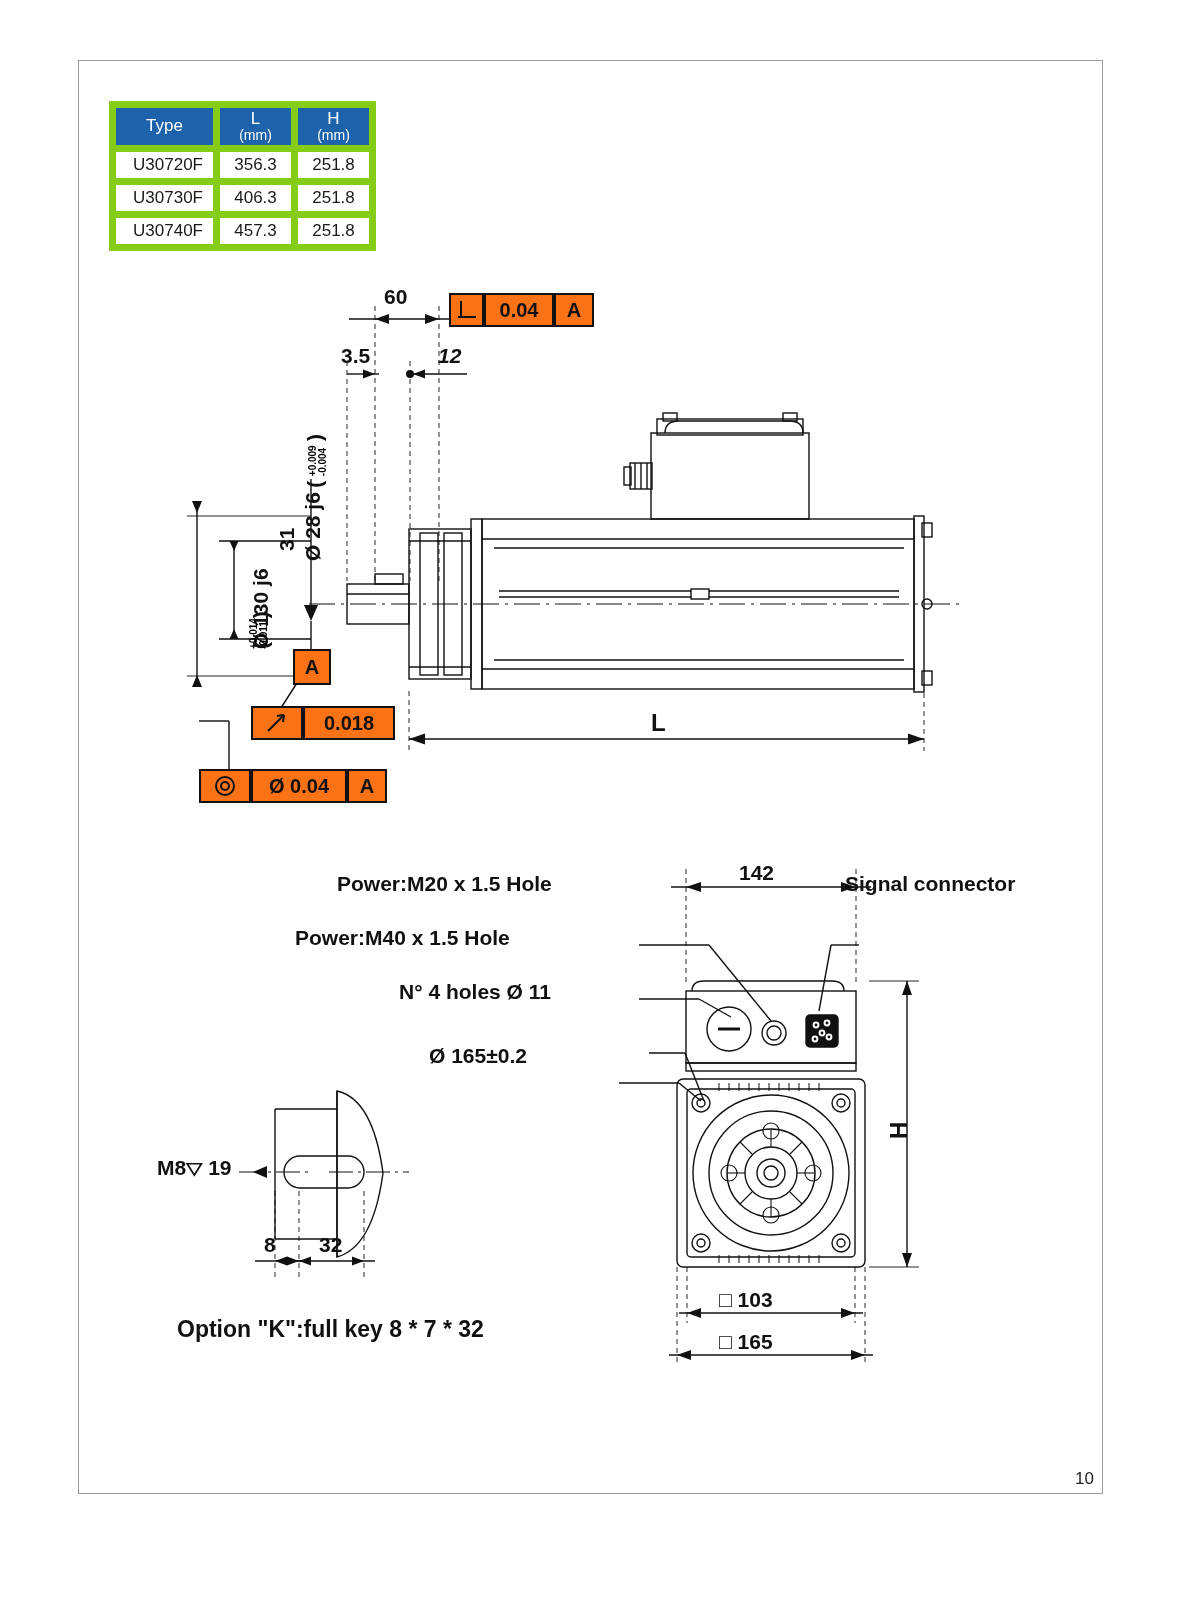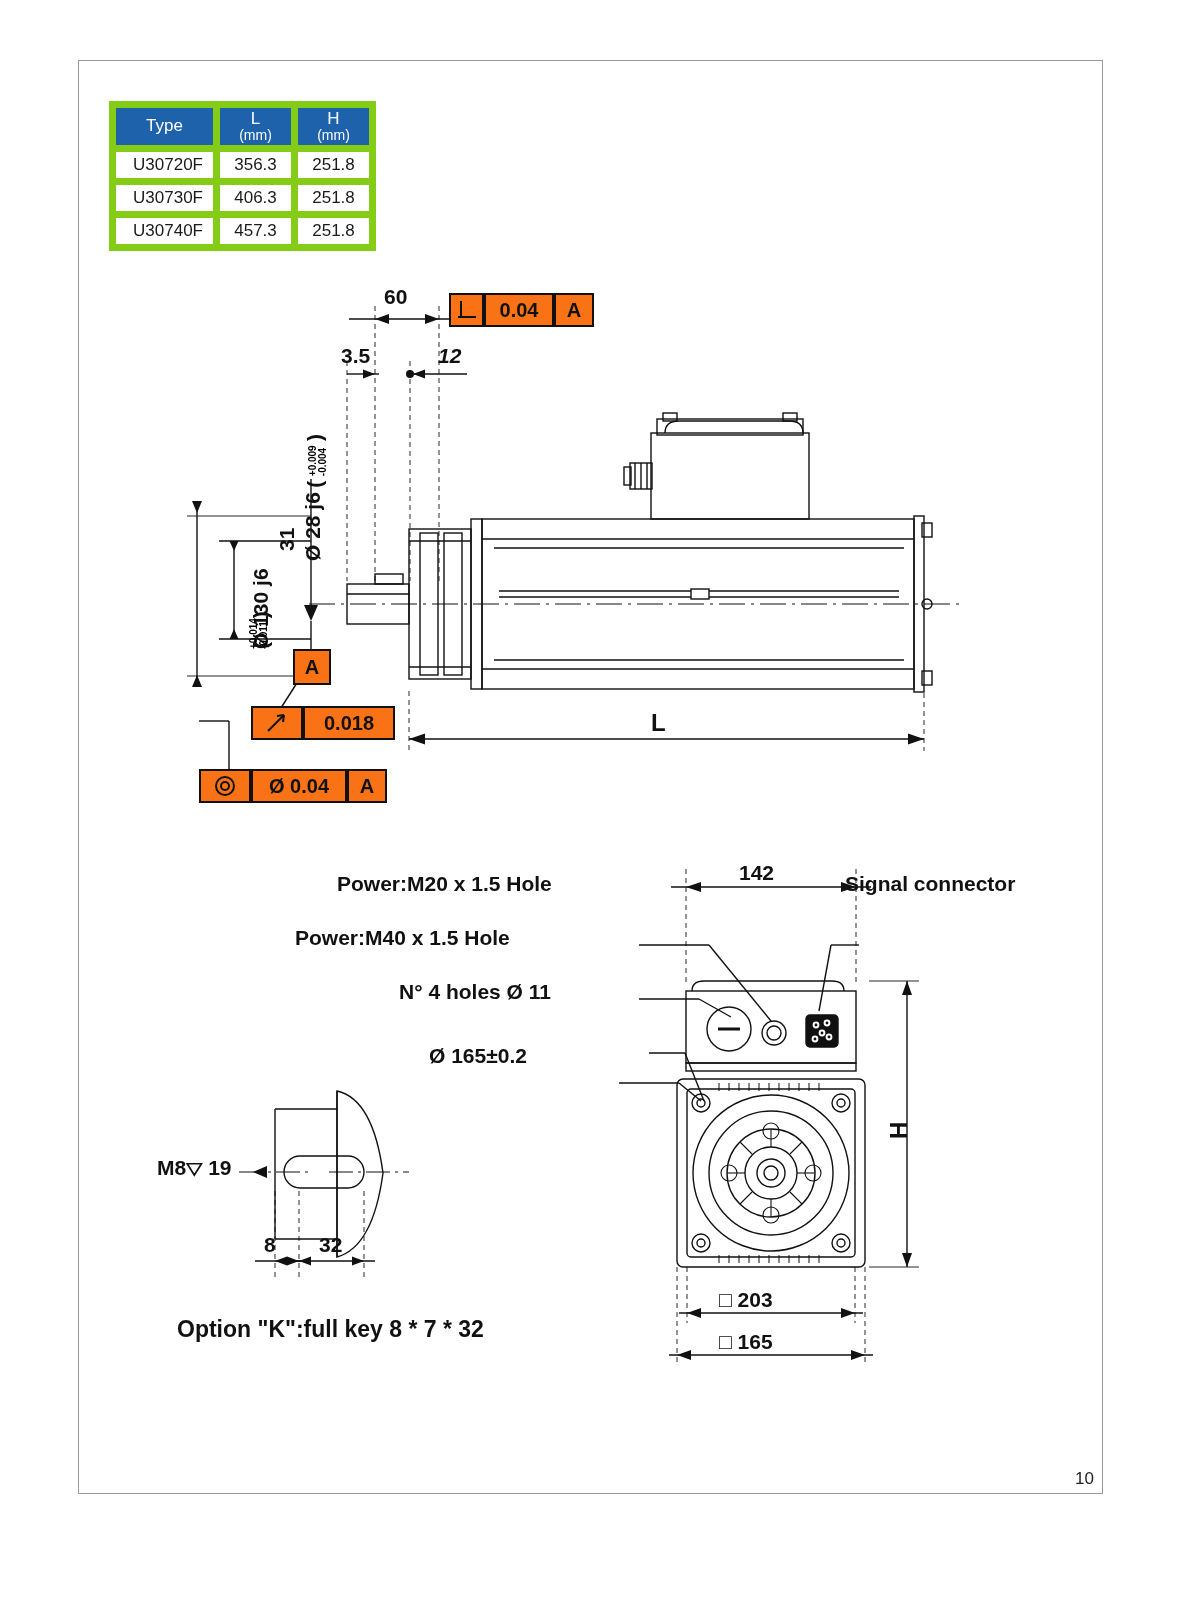--- a/index.html
+++ b/index.html
@@ -365,21 +365,21 @@
     <div class="lbl" style="left:320px;top:919px;">N° 4 holes Ø 11</div>
     <div class="lbl" style="left:350px;top:950px;margin-top:33px;">Ø 165±0.2</div>
     <div class="lbl" style="left:660px;top:800px;">142</div>
 
     <div style="position:absolute;left:806px;top:1078px;">
       <div class="rot90" style="position:absolute;left:0;top:0;white-space:nowrap;">
         <span class="lbl" style="font-size:24px;">H</span>
       </div>
     </div>
 
-    <div class="lbl" style="left:640px;top:1227px;">□ 203</div>
+    <div class="lbl" style="left:640px;top:1227px;">□ 103</div>
     <div class="lbl" style="left:640px;top:1269px;">□ 165</div>
 
     <div class="lbl" style="left:78px;top:1095px;text-align:center;">
       <span>M8</span><span style="display:inline-block;transform:scaleY(0.8);">▽</span>
       <span>19</span>
     </div>
     <div class="lbl" style="left:185px;top:1172px;">8</div>
     <div class="lbl" style="left:240px;top:1172px;">32</div>
     <div class="lbl" style="left:98px;top:1255px;font-size:23px;">Option "K":full key 8 * 7 * 32</div>
 

